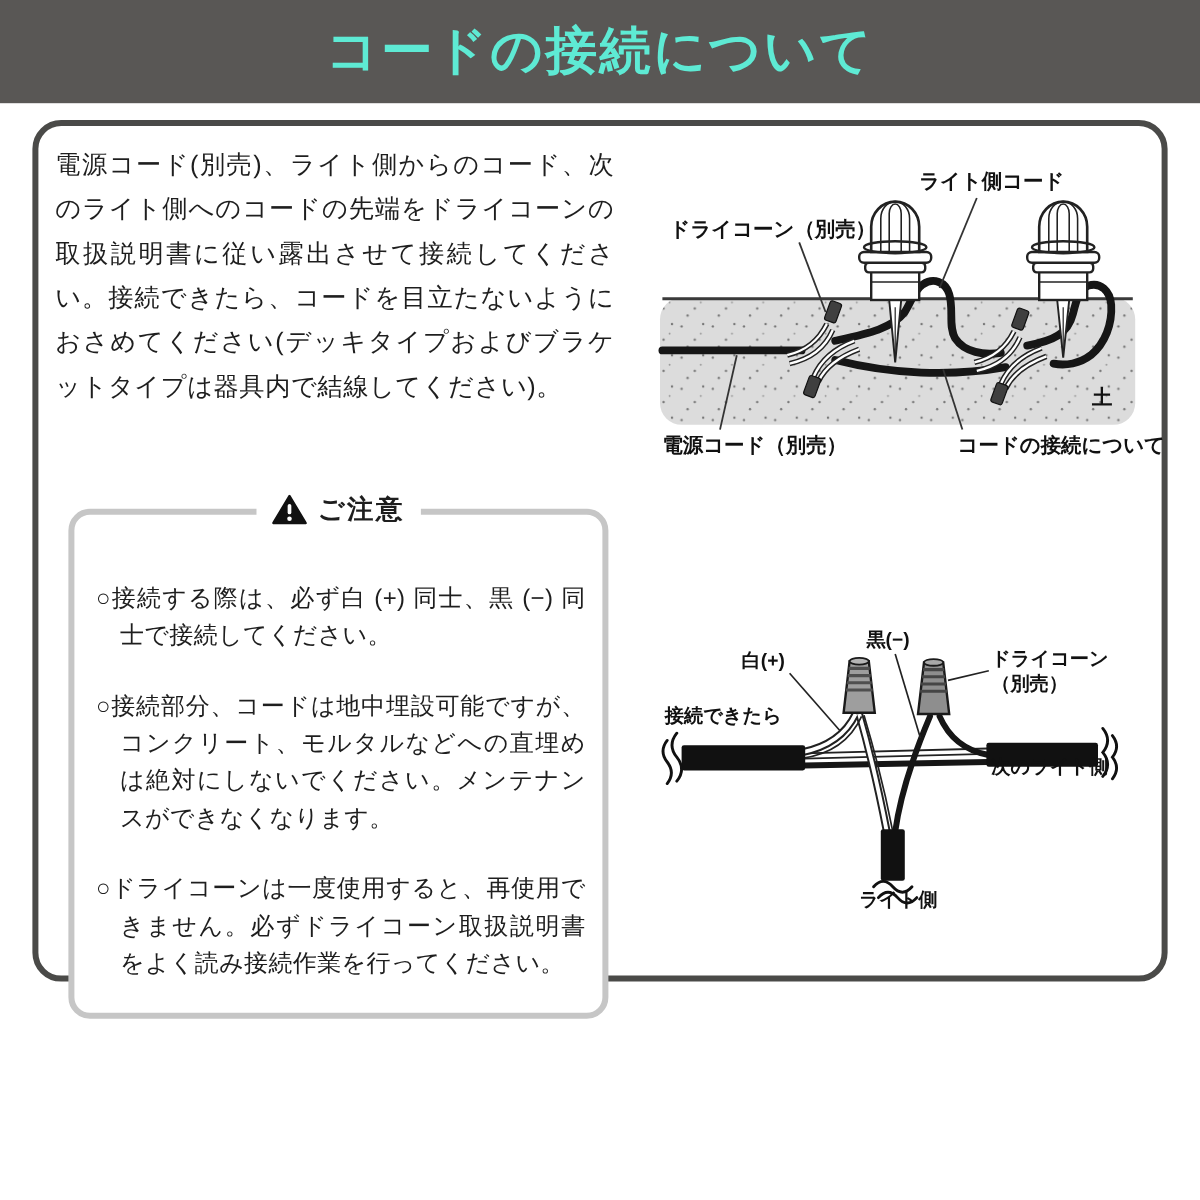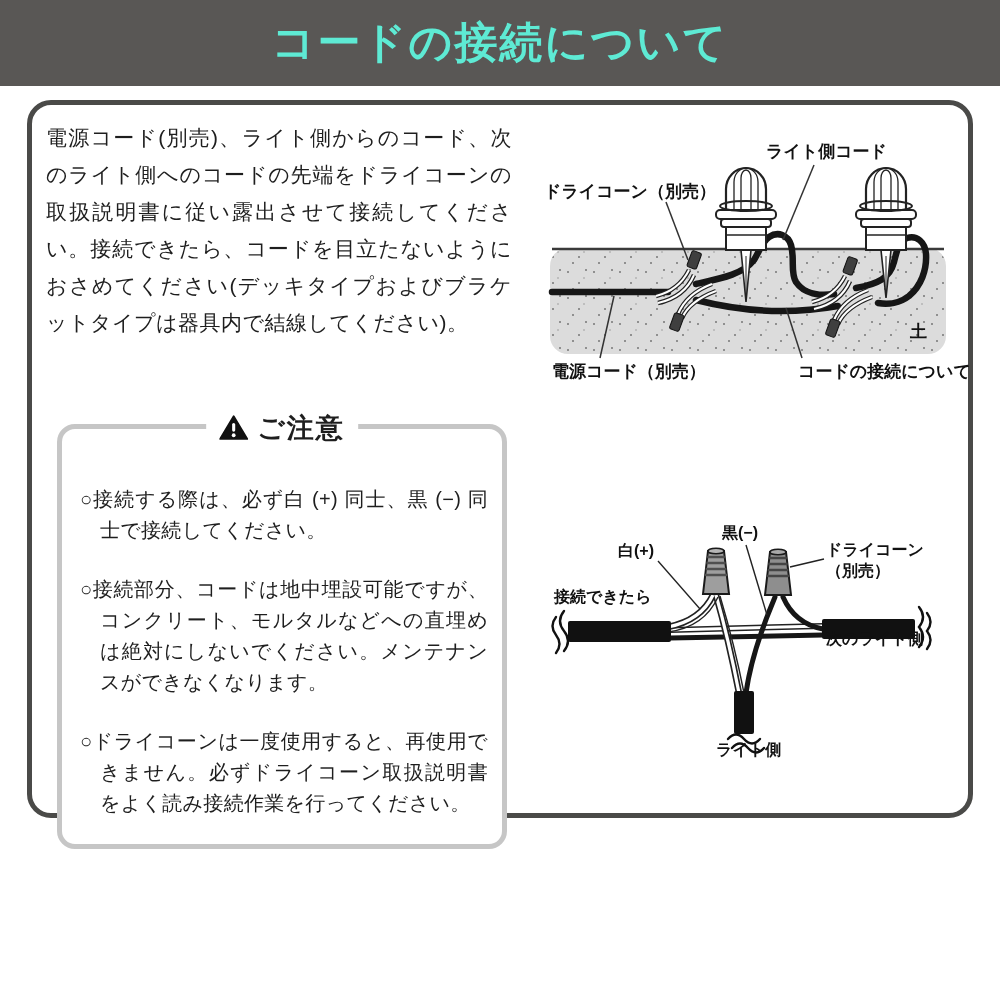--- a/index.html
+++ b/index.html
@@ -17,36 +17,36 @@
 
   
   .intro{position:absolute;left:46px;top:119px;width:466px;font-size:21px;line-height:37px;
          letter-spacing:0.5px;text-align:justify;}
 
   
   .caution{position:absolute;left:57px;top:424px;width:450px;min-height:330px;
            border:5px solid #c6c6c6;border-radius:18px;box-sizing:border-box;background:#fff;}
   .caution-title{position:absolute;top:-19px;left:50%;transform:translateX(-50%);
                  background:#fff;padding:0 13px;display:flex;align-items:center;gap:9px;white-space:nowrap;}
-  .caution-title .txt{font-size:27px;font-weight:bold;letter-spacing:2px;}
+  .caution-title .txt{font-size:22px;font-weight:bold;letter-spacing:2px;}
   .caution-list{margin:0;padding:27px 14px 14px 18px;list-style:none;}
   .caution-list li{font-size:20px;line-height:31px;letter-spacing:0.3px;
                    padding-left:1em;text-indent:-1em;margin-bottom:11px;text-align:justify;margin-top:28px;}
 
   
   .diagram{position:absolute;width:430px;height:290px;}
   #burial{left:538px;top:110px;}
   #wiring{left:538px;top:495px;}
   .diagram svg{position:absolute;left:0;top:0;}
   .dlabel{position:absolute;font-weight:bold;white-space:nowrap;color:#111;}
   #burial .dlabel{font-size:17px;}
   #wiring .dlabel{font-size:16px;}
 
   #lbl-light-cord{left:228px;top:30px;}
-  #lbl-dry-cone-top{left:6px;top:70px;font-family:Liberation Mono, monospace;}
+  #lbl-dry-cone-top{left:20px;top:70px;font-family:Liberation Mono, monospace;}
   #lbl-power-cord{left:14px;top:250px;}
   #lbl-next-light-cord{left:260px;top:250px;}
   #lbl-soil{left:372px;top:210px;font-size:19px;}
 
   #lbl-white{left:80px;top:46px;font-size:18px;}
   #lbl-black{left:184px;top:28px;font-size:18px;}
   #lbl-dry-cone2{left:288px;top:44px;line-height:21px;}
   #lbl-trans{left:16px;top:92px;}
   #lbl-next-light{left:288px;top:94px;margin-top:40px;}
   #lbl-light-side{left:178px;top:245px;}

